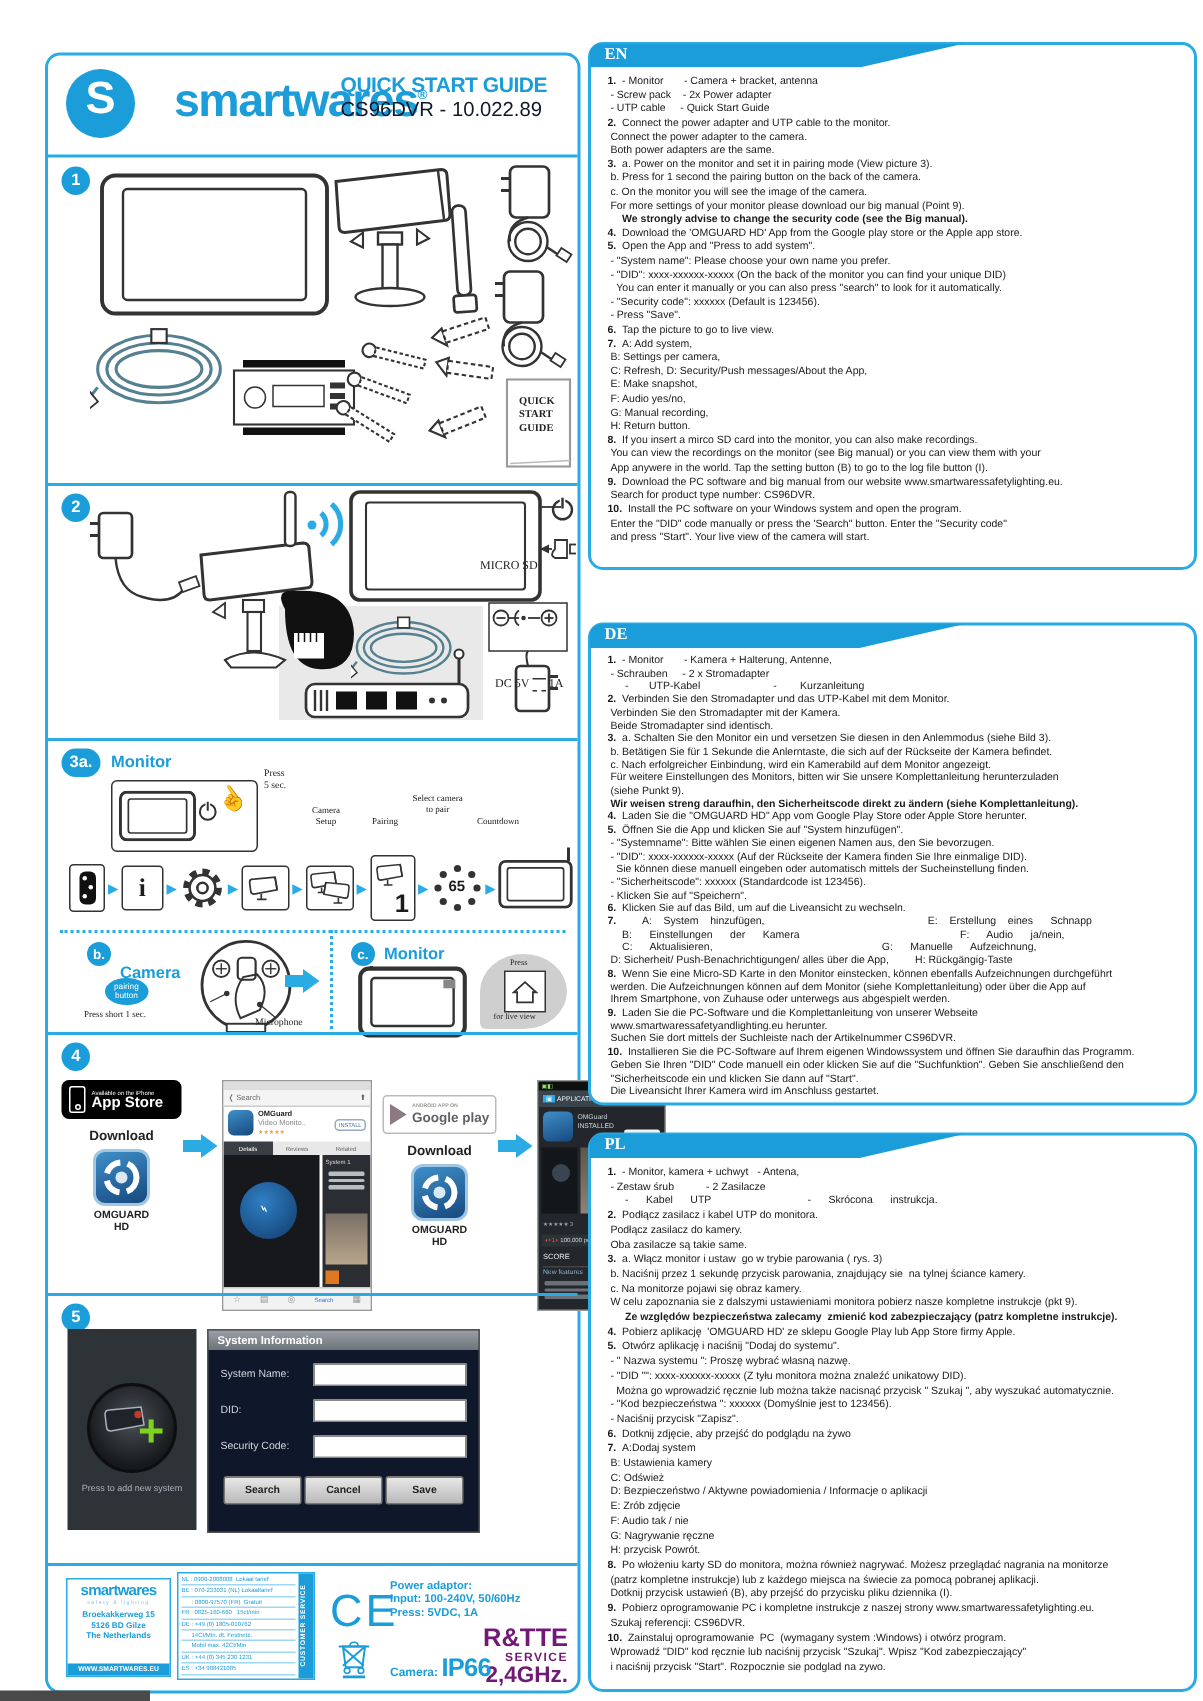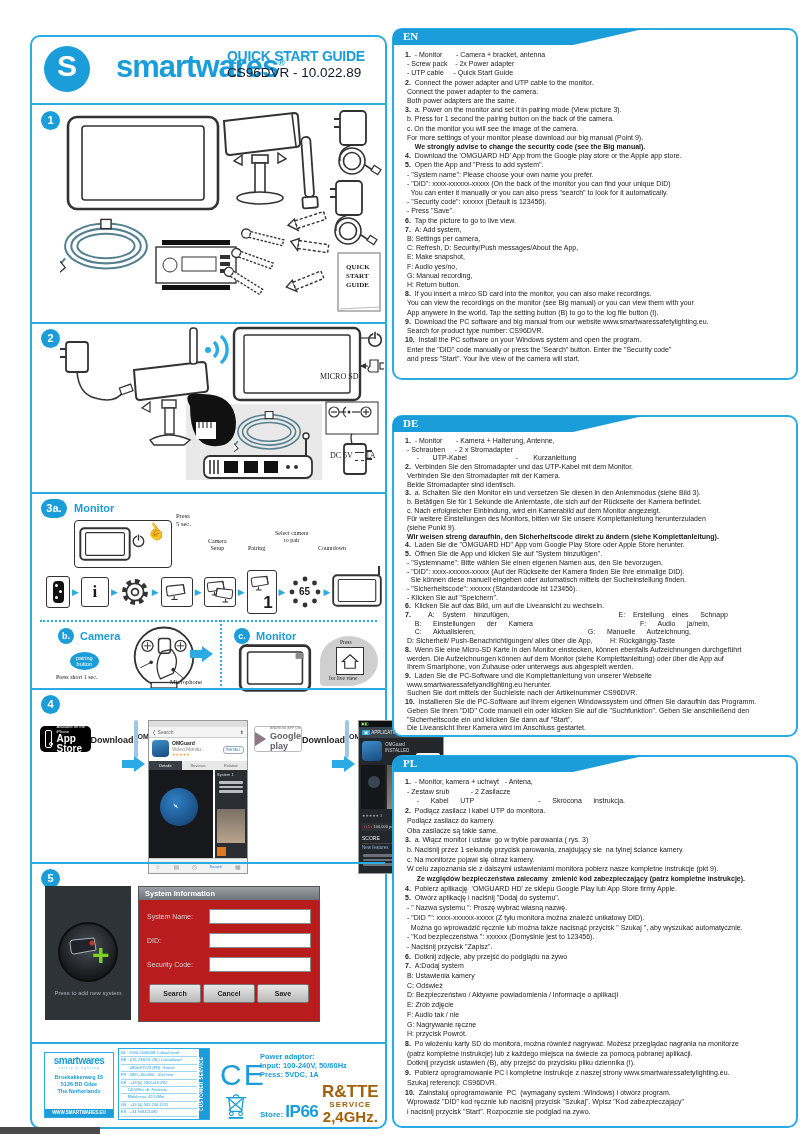--- a/index.html
+++ b/index.html
@@ -53,21 +53,21 @@
   .fatarrow{position:relative;width:34px;height:22px;flex:0 0 auto;}
   .fatarrow i{position:absolute;display:block;}
   .fatarrow .tail{left:0;top:6px;width:18px;height:10px;background:#2aabe4;}
   .fatarrow .head{left:18px;top:0;width:0;height:0;border-top:11px solid transparent;
                   border-bottom:11px solid transparent;border-left:15px solid #2aabe4;}
   .fatarrow.small{width:24px;height:16px;}
   .fatarrow.small .tail{top:4px;width:12px;height:8px;}
   .fatarrow.small .head{left:12px;border-top-width:8px;border-bottom-width:8px;border-left-width:11px;}
   
   .p4row{position:absolute;left:8px;right:4px;top:30px;display:flex;align-items:flex-start;}
-  .storecol{display:flex;flex-direction:row;align-items:center;flex:0 0 auto;}
+  .storecol{display:flex;flex-direction:column;align-items:center;flex:0 0 auto;}
   .asbadge{width:80px;height:26px;background:#000;border-radius:5px;color:#fff;display:flex;
            align-items:center;padding:0 5px;box-sizing:border-box;gap:4px;}
   .asbadge .ph{width:9px;height:16px;border:1px solid #fff;border-radius:2px;position:relative;}
   .asbadge .ph:after{content:"";position:absolute;left:3px;bottom:1px;width:2px;height:2px;border:.5px solid #fff;border-radius:50%;}
   .asbadge .t small{display:block;font-size:4px;line-height:5px;}
   .asbadge .t b{display:block;font-size:10px;line-height:10px;font-weight:bold;}
   .gpbadge{width:74px;height:24px;background:#fff;border:1px solid #bbb;border-radius:3px;display:flex;
            align-items:center;justify-content:center;gap:4px;}
   .gpbadge .tri{width:0;height:0;border-top:7px solid transparent;border-bottom:7px solid transparent;
                 border-left:11px solid #27c1d6;position:relative;}
@@ -82,21 +82,21 @@
   .appname{font-size:7px;font-weight:bold;text-align:center;line-height:8px;margin-top:3px;color:#222;}
   .shot{position:relative;flex:0 0 auto;border:1px solid #999;background:#fff;overflow:hidden;}
   .bar{position:absolute;left:0;right:0;}
   
   .addshot{position:absolute;background:#2e3338;}
   .addshot .cambtn{position:absolute;left:50%;top:36px;transform:translateX(-50%);width:56px;height:56px;
                    border-radius:50%;background:radial-gradient(circle at 50% 40%,#4a5158,#17191c 70%);
                    border:2px solid #0d0e10;}
   .addshot .plus{position:absolute;font-size:30px;font-weight:bold;color:#7ed321;left:32px;top:16px;line-height:30px;}
   .addshot .txt{position:absolute;left:0;right:0;top:104px;text-align:center;color:#aab2ba;font-size:6px;}
-  .dlg{position:absolute;background:#b91c1c;border:1px solid #555;}
+  .dlg{position:absolute;background:#0f172a;border:1px solid #555;}
   .dlg .title{height:13px;background:linear-gradient(#9aa0a6,#6d7378);color:#fff;font-size:7.5px;
               font-weight:bold;line-height:13px;padding-left:6px;}
   .dlg .frow{display:flex;align-items:center;margin:9px 8px 0 8px;}
   .dlg .flab{width:62px;color:#cfd4d9;font-size:7px;}
   .dlg .finp{flex:1;height:13px;background:#fff;border:1px solid #888;}
   .dlg .brow{display:flex;justify-content:space-between;margin:12px 10px 0 10px;}
   .dlg .btn{width:50px;height:17px;background:linear-gradient(#e8e8e8,#b9b9b9);border:1px solid #777;
             border-radius:2px;color:#222;font-size:7px;font-weight:bold;text-align:center;line-height:17px;}
   
   .fbox{position:absolute;border:1.5px solid #2aabe4;background:#fff;box-sizing:border-box;}
@@ -106,21 +106,21 @@
   .website{position:absolute;left:0;right:0;bottom:0;background:#1b9dd9;color:#fff;font-size:4.5px;
            font-weight:bold;text-align:center;line-height:8px;}
   .svcrows{position:absolute;left:2px;top:1px;right:12px;}
   .svcrows .line{font-size:4px;line-height:6.4px;color:#1b9dd9;border-bottom:.5px solid #9fd6f0;white-space:pre;overflow:hidden;}
   .svcvert{position:absolute;right:0;top:0;bottom:0;width:10px;background:#1b9dd9;color:#fff;
            writing-mode:vertical-rl;transform:rotate(180deg);font-size:4.5px;font-weight:bold;
            text-align:center;letter-spacing:.5px;}
   .cemark{position:absolute;font-size:30px;color:#1b9dd9;font-weight:400;letter-spacing:2px;
           font-family:"Liberation Sans",sans-serif;}
   .pwrblk{position:absolute;color:#1b9dd9;font-size:7.5px;line-height:9px;font-weight:bold;}
-  .rtte{position:absolute;color:#a16207;text-align:center;}
+  .rtte{position:absolute;color:#701a75;text-align:right;}
   .rtte .r1{font-size:17px;font-weight:800;line-height:16px;}
   .rtte .r2{font-size:8px;font-weight:800;letter-spacing:1px;line-height:9px;}
   .rtte .r3{font-size:15px;font-weight:bold;line-height:16px;}
   .camrate{position:absolute;color:#1b9dd9;}
   .camrate .cl{font-size:8px;font-weight:bold;display:inline;}
   .camrate .cr{font-size:17px;font-weight:bold;display:inline;letter-spacing:-.5px;}
   .cornerbar{position:absolute;left:0;bottom:0;width:100px;height:7px;background:#4a4a4a;}
   .tinybars div{height:2.5px;background:#b9bdc2;margin:2px 4px 0 4px;border-radius:1px;}
 </style>
 </head>
@@ -442,21 +442,21 @@
               <use href="#sym-mon" width="64" height="42"></use>
             </svg>
           <i style="position:absolute;right:2px;top:-8px;width:2px;height:9px;background:#333;"></i>
         </div>
       </div>
 
       <div class="dotline-h" style="left:8px;right:8px;top:126px;"></div>
       <div class="dotline-v" style="left:188px;top:126px;height:66px;"></div>
 
       <div class="badge" style="left:26px;top:134px;width:16px;height:16px;font-size:9px;line-height:16px;">b.</div>
-      <div class="p3head" style="left:48px;top:136px;">Camera</div>
+      <div class="p3head" style="left:48px;top:149px;">Camera</div>
       <svg class="draw" style="left:96px;top:128px;" width="72" height="66" viewBox="0 0 72 72">
         <circle cx="36" cy="38" r="32" fill="#fff" stroke="#333" stroke-width="2"></circle>
         <circle cx="18" cy="26" r="6" fill="none" stroke="#333" stroke-width="1.4"></circle>
           <line x1="14" y1="26" x2="22" y2="26" stroke="#333" stroke-width="1"></line>
           <line x1="18" y1="22" x2="18" y2="30" stroke="#333" stroke-width="1"></line>
         <circle cx="54" cy="26" r="6" fill="none" stroke="#333" stroke-width="1.4"></circle>
           <line x1="50" y1="26" x2="58" y2="26" stroke="#333" stroke-width="1"></line>
           <line x1="54" y1="22" x2="54" y2="30" stroke="#333" stroke-width="1"></line>
         <rect x="30" y="18" width="13" height="16" rx="3" fill="none" stroke="#333" stroke-width="1.6"></rect>
         <path d="M44,30 q10,10 2,26 l-14,6 q-8,-16 2,-30 Z" fill="none" stroke="#333" stroke-width="1.4"></path>
@@ -696,21 +696,21 @@
         <div>Power adaptor:</div>
         <div style="font-weight:bold;">Input: 100-240V, 50/60Hz</div>
         <div style="font-weight:bold;">Press: 5VDC, 1A</div>
       </div>
       <div class="rtte" style="left:290px;top:40px;">
         <div class="r1">R&amp;TTE</div>
         <div class="r2">SERVICE</div>
         <div class="r3">2,4GHz.</div>
       </div>
       <div class="camrate" style="left:228px;top:58px;">
-        <span class="cl">Store: </span><span class="cr">IP66</span>
+        <span class="cl">Camera: </span><span class="cr">IP66</span>
       </div>
     </div>
   </div>
 
   <div class="bluebox sec" style="top:28px;height:352px;">
     <div class="tab">
         <span class="serif">EN</span>
       </div>
     <div class="seccontent sec-0">
         <div class="line"><span class="num">1.  </span>- Monitor       - Camera + bracket, antenna</div>

